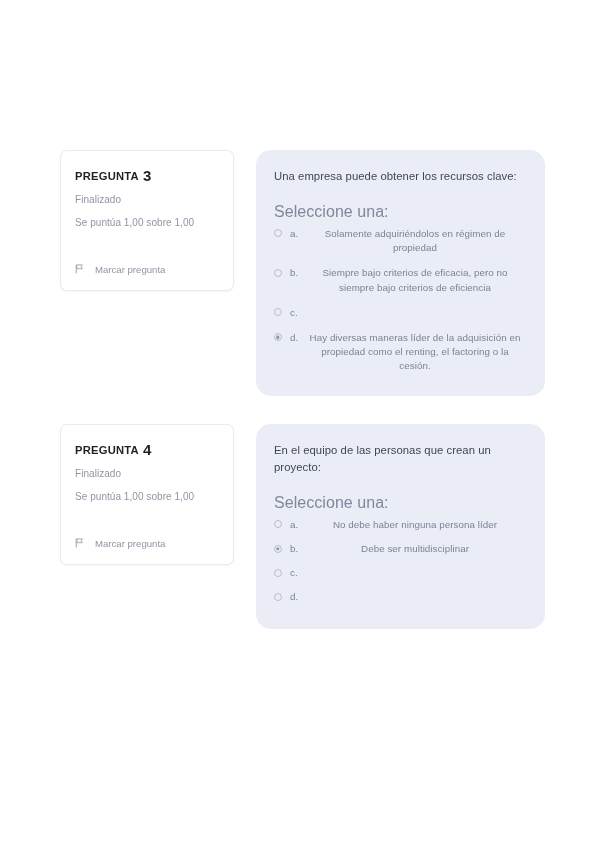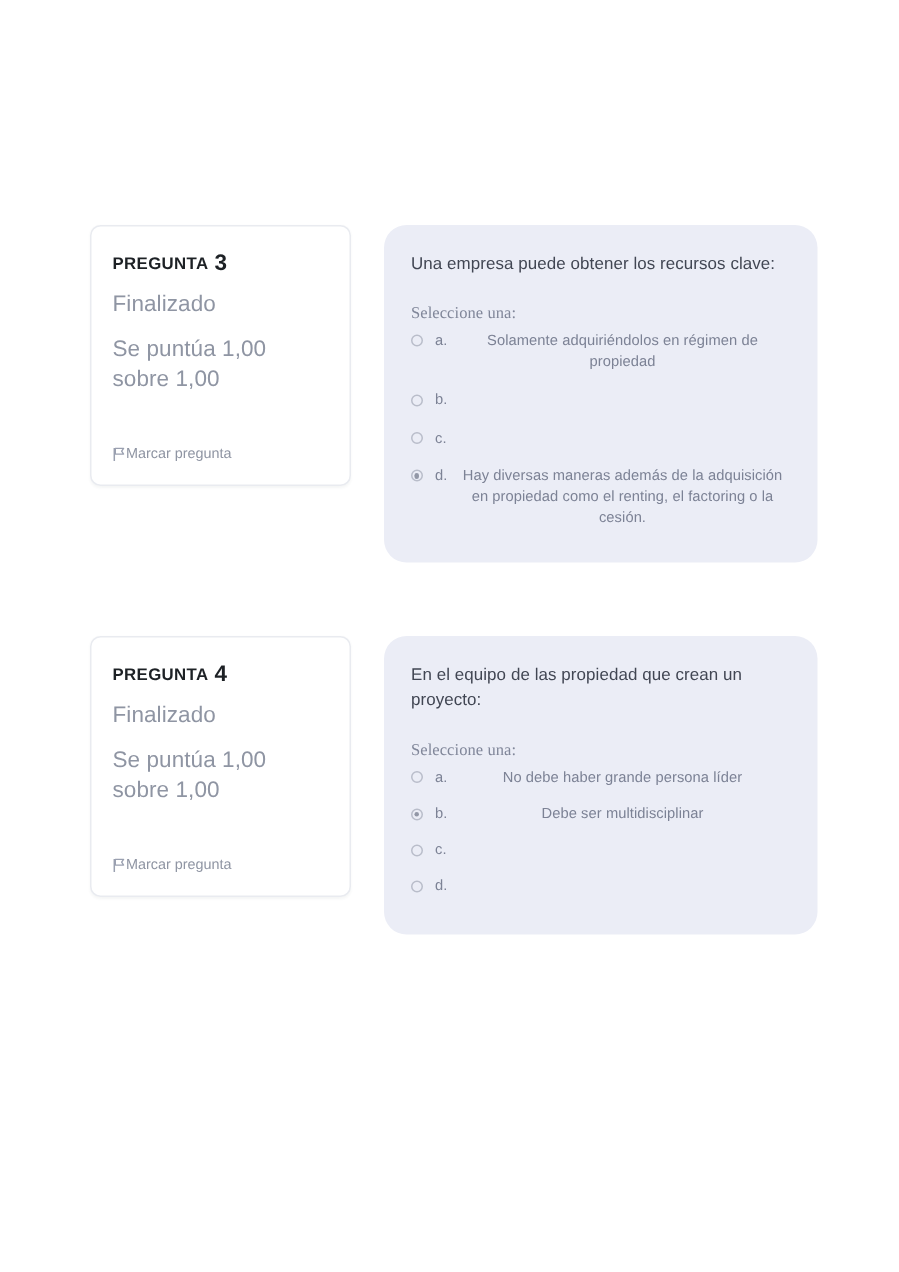--- a/index.html
+++ b/index.html
@@ -56,31 +56,31 @@
   }
   .info-card-title .qnum {
     font-size: 15px;
     font-weight: bold;
     letter-spacing: 0;
     margin-left: 4px;
     position: relative;
     top: 1px;
   }
   .info-line {
-    font-size: 15px;
+    font-size: 10px;
     color: #8f95a3;
     line-height: 1.35;
     margin-bottom: 10px;
     letter-spacing: 0.05px;
   }
   .info-line:last-child { margin-bottom: 0; }
   .flag-row {
     display: flex;
     align-items: center;
-    gap: 0;
+    gap: 11px;
     font-size: 9.6px;
     color: #8f95a3;
     cursor: pointer;
     margin-top: 34px;
   }
   .flag-icon {
     display: inline-block;
     width: 9px;
     height: 10px;
     flex: 0 0 auto;
@@ -99,25 +99,24 @@
   .q2 .answer-panel { padding-bottom: 24px; }
 
   .qtext {
     font-size: 11.3px;
     line-height: 1.5;
     color: #414653;
     margin: 0 0 18px 0;
     letter-spacing: 0.05px;
   }
   .prompt {
-    font-size: 11px;
+    font-size: 16px;
     color: #81879a;
     margin: 0 0 6px 0;
     letter-spacing: 0.05px;
-    font-family: Liberation Serif, serif;
   }
 
   .options { margin: 0; padding: 0; list-style: none; }
   .option {
     display: flex;
     align-items: flex-start;
     gap: 0;
     margin-bottom: 11px;
     cursor: pointer;
   }
@@ -192,29 +191,30 @@
       <p class="prompt">Seleccione una:</p>
       <ul class="options">
         <li class="option">
           <span class="radio"></span>
           <span class="opt-letter">a.</span>
           <span class="opt-text">Solamente adquiriéndolos en régimen de propiedad</span>
         </li>
         <li class="option">
           <span class="radio"></span>
           <span class="opt-letter">b.</span>
+          <span class="opt-text">Siempre bajo criterios de eficacia, pero no siempre bajo criterios de eficiencia</span>
         </li>
         <li class="option">
           <span class="radio"></span>
           <span class="opt-letter">c.</span>
         </li>
         <li class="option">
           <span class="radio checked"></span>
           <span class="opt-letter">d.</span>
-          <span class="opt-text">Hay diversas maneras además de la adquisición en propiedad como el renting, el factoring o la cesión.</span>
+          <span class="opt-text">Hay diversas maneras líder de la adquisición en propiedad como el renting, el factoring o la cesión.</span>
         </li>
       </ul>
     </div>
   </section>
 
   <section class="qblock q2">
 
     <aside class="info-card">
       <div class="info-card-title">
         <span>PREGUNTA</span><span class="qnum">4</span>
@@ -226,27 +226,27 @@
           <svg width="9" height="10" viewBox="0 0 9 10" aria-hidden="true">
             <path d="M1.2 0.6 L1.2 9.4" stroke="#9aa0b0" stroke-width="1" fill="none"></path>
             <path d="M1.9 0.9 L7.4 0.9 L6.1 2.8 L7.4 4.7 L1.9 4.7 Z" fill="none" stroke="#9aa0b0" stroke-width="0.9" stroke-linejoin="round"></path>
           </svg>
         </span>
         <span>Marcar pregunta</span>
       </div>
     </aside>
 
     <div class="answer-panel">
-      <p class="qtext">En el equipo de las propiedad que crean un proyecto:</p>
+      <p class="qtext">En el equipo de las personas que crean un proyecto:</p>
       <p class="prompt">Seleccione una:</p>
       <ul class="options">
         <li class="option">
           <span class="radio"></span>
           <span class="opt-letter">a.</span>
-          <span class="opt-text">No debe haber grande persona líder</span>
+          <span class="opt-text">No debe haber ninguna persona líder</span>
         </li>
         <li class="option">
           <span class="radio checked"></span>
           <span class="opt-letter">b.</span>
           <span class="opt-text">Debe ser multidisciplinar</span>
         </li>
         <li class="option">
           <span class="radio"></span>
           <span class="opt-letter">c.</span>
         </li>

